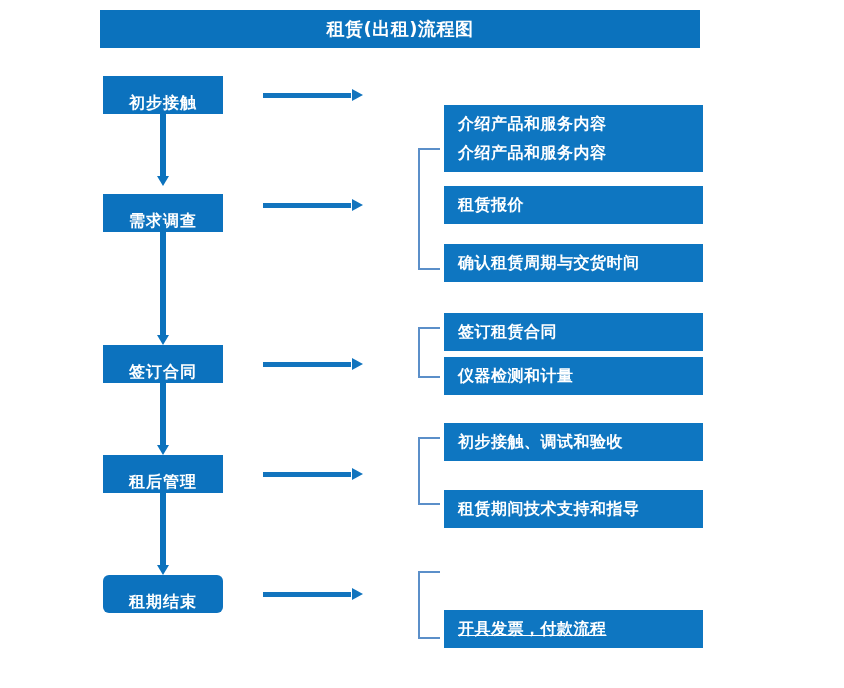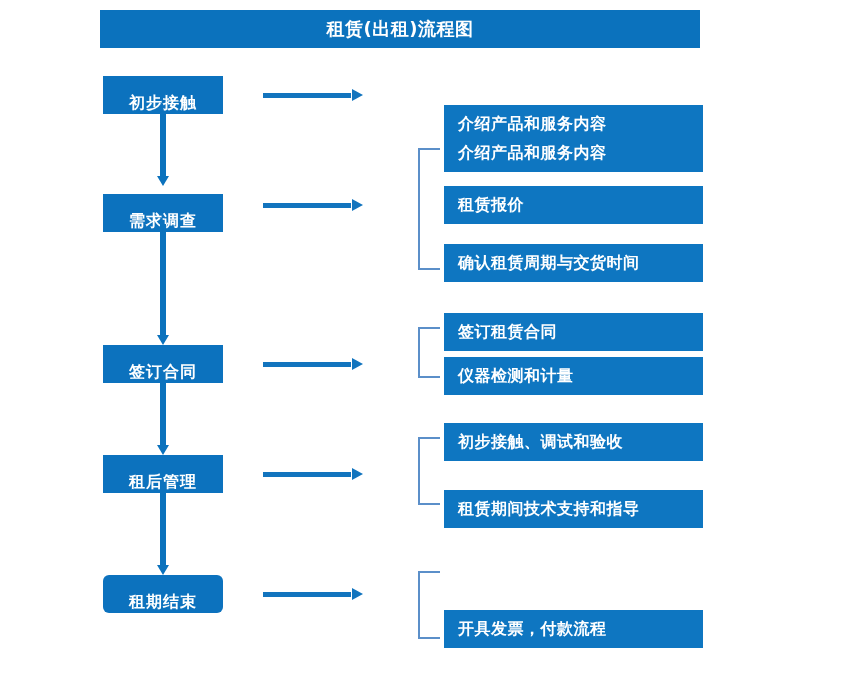--- a/index.html
+++ b/index.html
@@ -199,17 +199,17 @@
     </div>
   <div class="detail-box" style="top:357px;">
       <span>仪器检测和计量</span>
     </div>
   <div class="detail-box" style="top:423px;">
       <span>初步接触、调试和验收</span>
     </div>
   <div class="detail-box" style="top:490px;">
       <span>租赁期间技术支持和指导</span>
     </div>
-  <div class="detail-box" style="top:610px;">
+  <div class="detail-box" style="top:610px;text-decoration:underline;">
       <span>开具发票，付款流程</span>
     </div>
 
 </div>
 
 </body></html>

